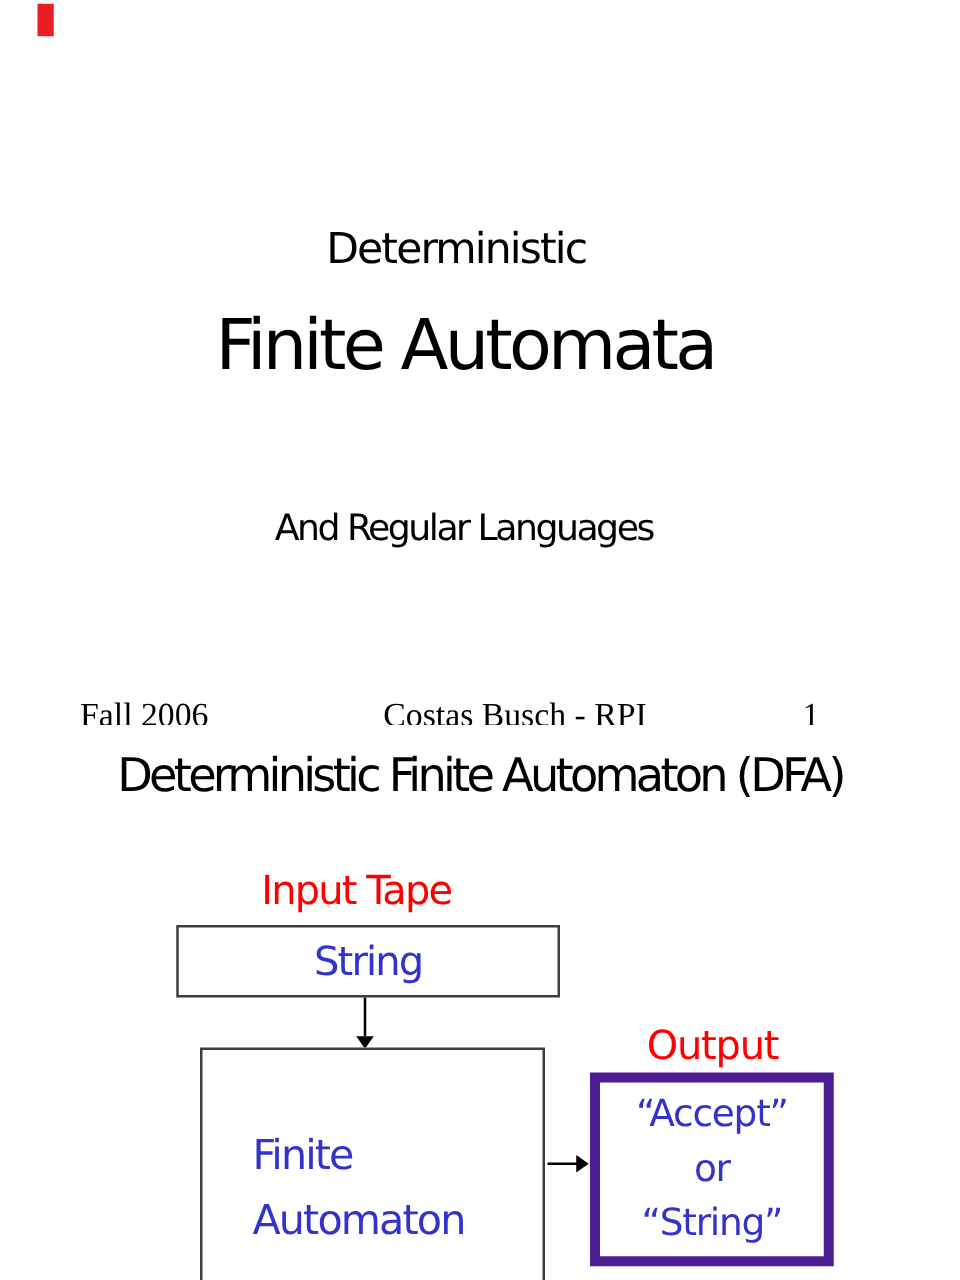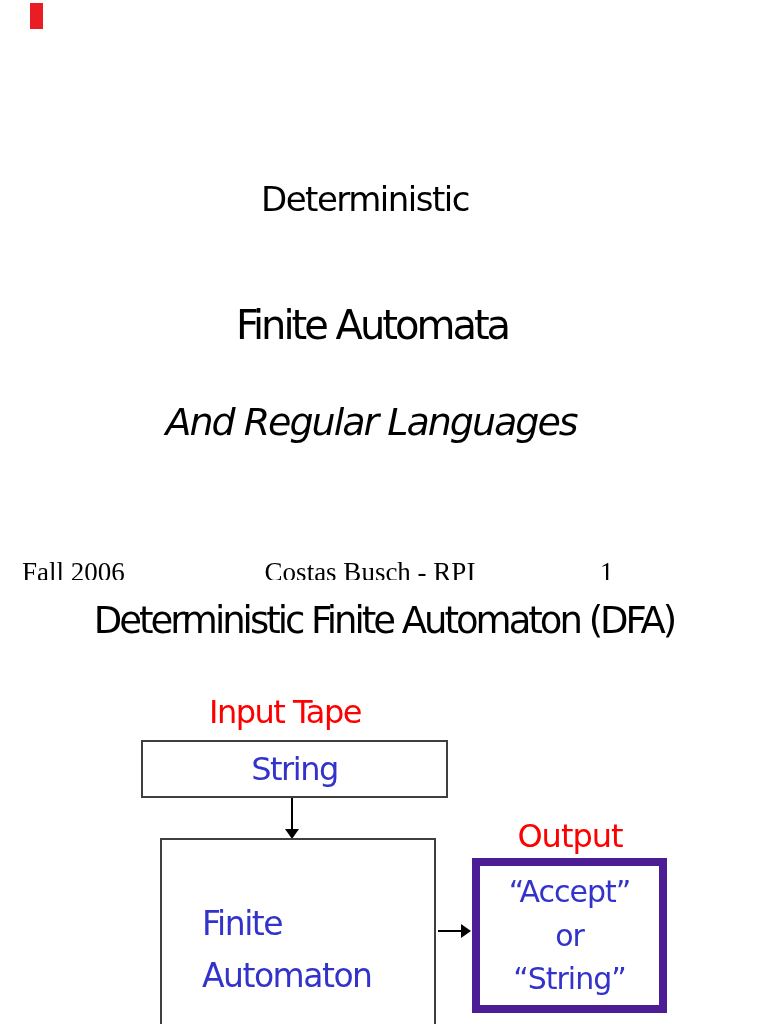--- a/index.html
+++ b/index.html
@@ -22,25 +22,25 @@
 
   
   .flag{left:30px;top:3px;width:13px;height:26px;background:var(--flag-red);}
 
   
   .slide1{left:0;top:0;width:768px;height:580px;overflow:hidden;}
   .slide2{left:0;top:580px;width:768px;height:444px;overflow:hidden;}
 
   
   .s1-t1{left:0;top:180px;width:730px;font-size:34px;letter-spacing:-1.5px;line-height:38px;}
-  .s1-t2{left:0;top:246px;width:744px;font-size:40px;letter-spacing:-3px;line-height:62px;margin-top:48px;}
-  .s1-sub{left:0;top:400px;width:742px;font-size:38px;letter-spacing:-2px;line-height:44px;font-style:italic;}
+  .s1-t2{left:0;top:246px;width:744px;font-size:56px;letter-spacing:-3px;line-height:62px;}
+  .s1-sub{left:0;top:400px;width:742px;font-size:29px;letter-spacing:-2px;line-height:44px;}
   .footer-text{
     font-family:"Liberation Serif","DejaVu Serif",serif;
-    font-size:27px;line-height:28px;white-space:nowrap;
+    font-size:27px;line-height:28px;white-space:nowrap;margin-left:42px;
   }
   .f-left{left:22px;top:558px;}
   .f-center{left:0;top:558px;width:740px;text-align:center;}
   .f-right{left:600px;top:558px;}
 
   
   .s2-title{left:0;top:20px;width:768px;font-size:37px;letter-spacing:-3px;line-height:42px;}
   .lbl-red{color:var(--accent-red);}
   .txt-blue{color:var(--text-blue);}
   .input-tape{left:100px;top:114px;width:370px;font-size:32px;letter-spacing:-1.5px;line-height:36px;}

